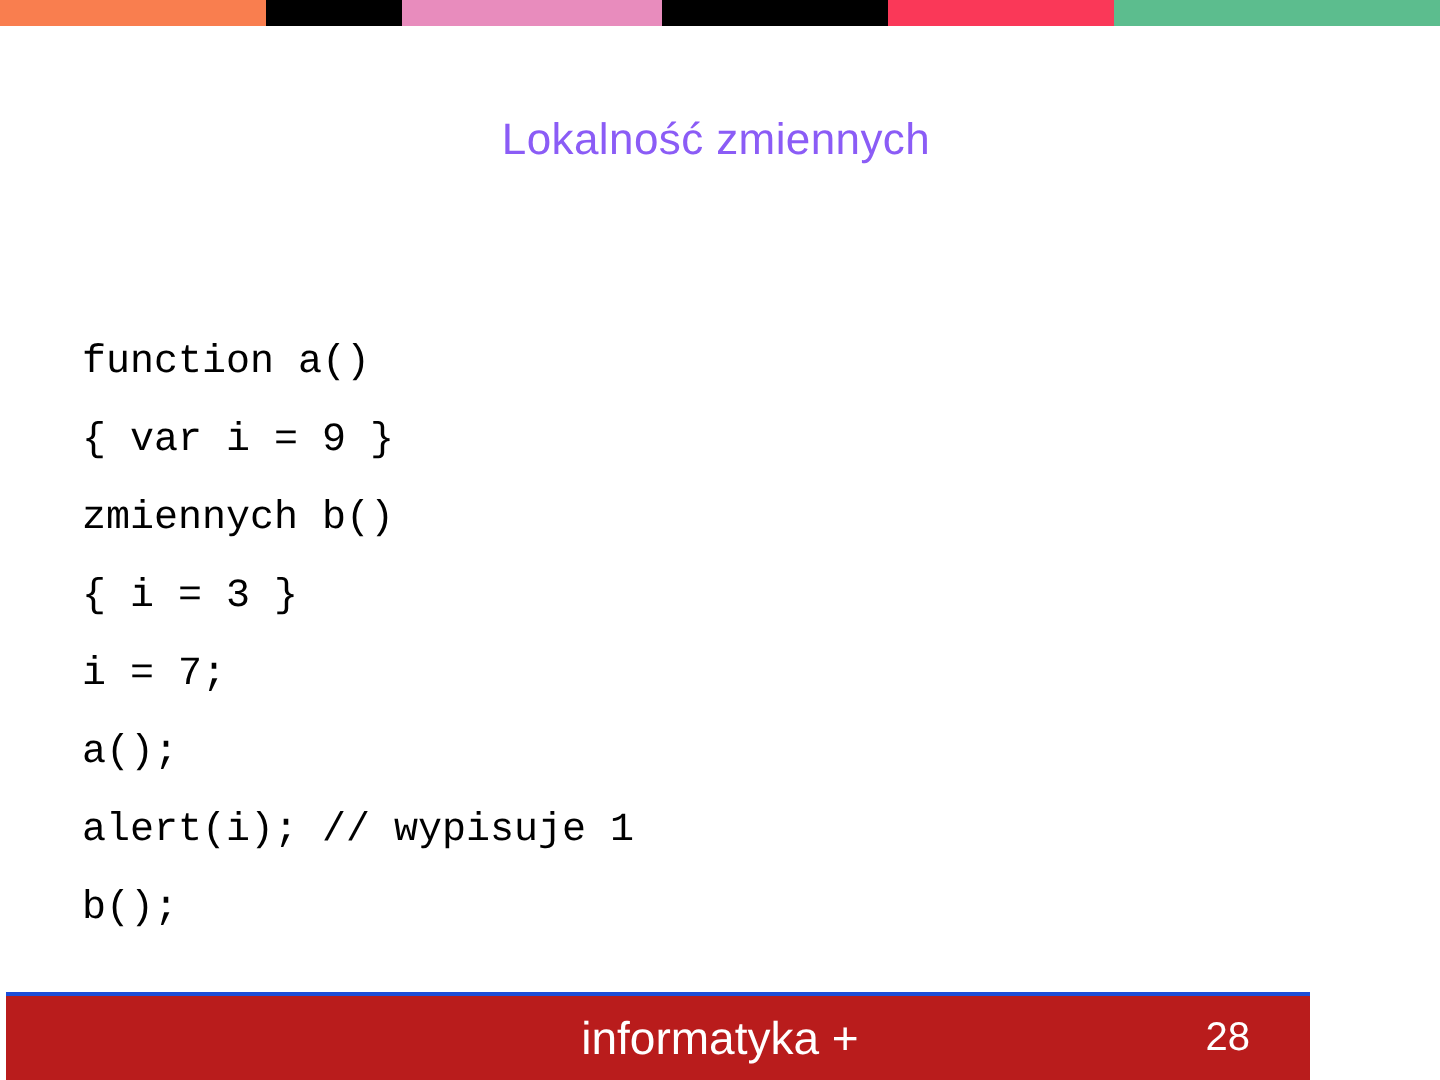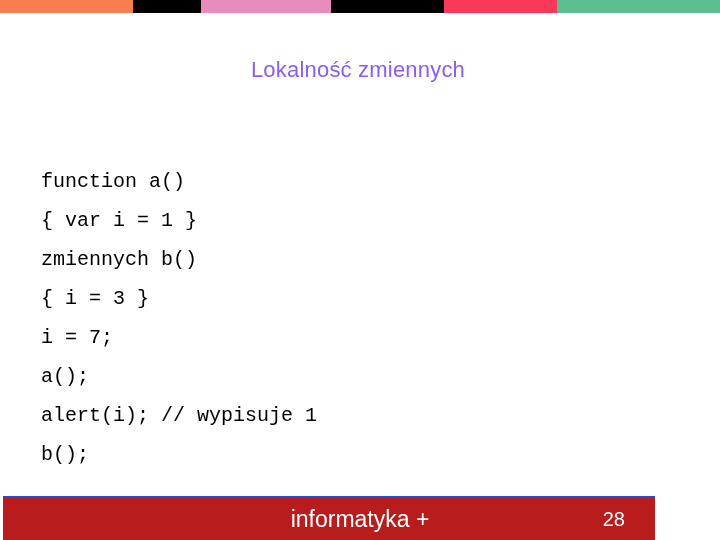--- a/index.html
+++ b/index.html
@@ -112,20 +112,20 @@
       <div class="seg" style="background: rgb(249, 126, 79); width: 133px;"></div>
       <div class="seg" style="background: rgb(0, 0, 0); width: 68px;"></div>
       <div class="seg" style="background: rgb(232, 140, 189); width: 130px;"></div>
       <div class="seg" style="background: rgb(0, 0, 0); width: 113px;"></div>
       <div class="seg" style="background: rgb(250, 56, 88); width: 113px;"></div>
       <div class="seg" style="background: rgb(92, 189, 142); width: 163px;"></div>
     </div>
 
   <div class="title">Lokalność zmiennych</div>
 
-  <div class="code-block"><div class="code-line">function a()</div><div class="code-line">{ var i = 1 }</div><div class="code-line">zmiennych b()</div><div class="code-line">{ i = 3 }</div><div class="code-line">i = 7;</div><div class="code-line">a();</div><div class="code-line">alert(i); // wypisuje 1</div><div class="code-line">b();</div></div>
+  <div class="code-block"><div class="code-line">function a()</div><div class="code-line">{ var i = 9 }</div><div class="code-line">zmiennych b()</div><div class="code-line">{ i = 3 }</div><div class="code-line">i = 7;</div><div class="code-line">a();</div><div class="code-line">alert(i); // wypisuje 1</div><div class="code-line">b();</div></div>
 
   <div class="footer">
     <div class="footer-brand">informatyka +</div>
     <div class="footer-pageno">28</div>
   </div>
 
 </div>
 
 </body></html>

